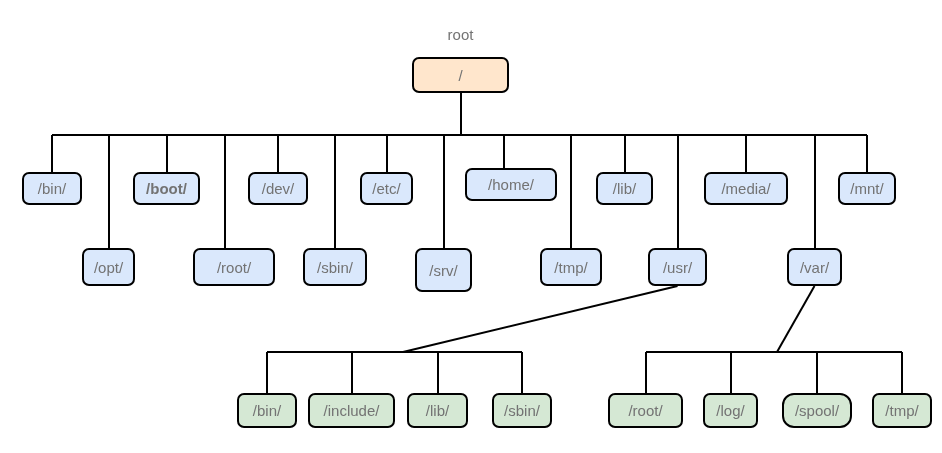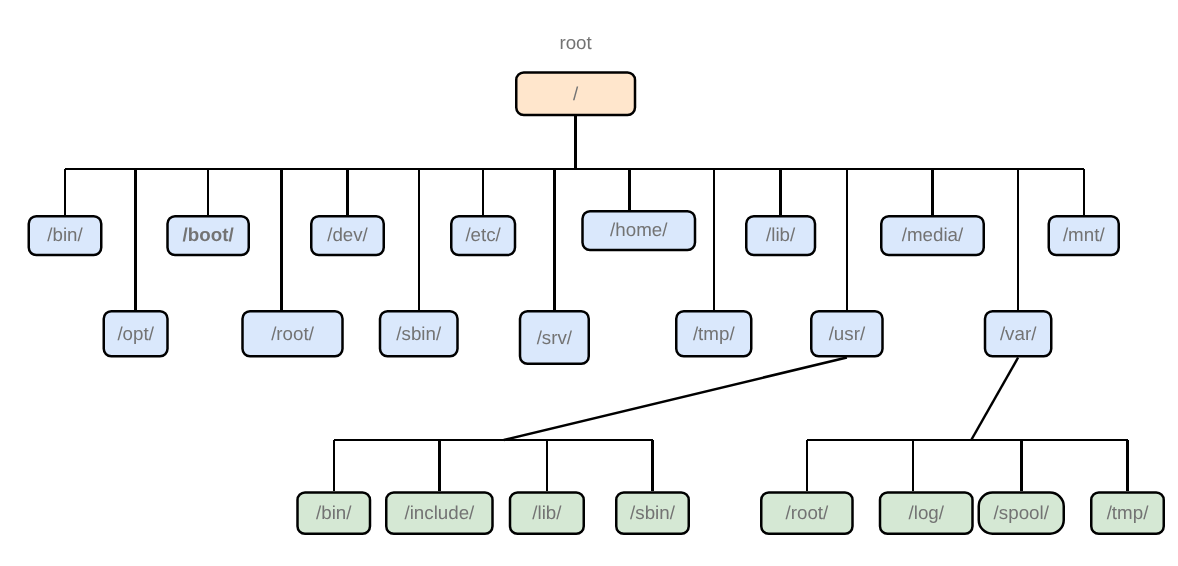--- a/index.html
+++ b/index.html
@@ -101,17 +101,17 @@
   <div class="node dir" style="left:540px; top:248px; width:62px; height:38px;">/tmp/</div>
   <div class="node dir" style="left:648px; top:248px; width:59px; height:38px;">/usr/</div>
   <div class="node dir" style="left:787px; top:248px; width:55px; height:38px;">/var/</div>
 
   <div class="node subdir" style="left:237px; top:393px; width:60px; height:35px;">/bin/</div>
   <div class="node subdir" style="left:308px; top:393px; width:87px; height:35px;">/include/</div>
   <div class="node subdir" style="left:407px; top:393px; width:61px; height:35px;">/lib/</div>
   <div class="node subdir" style="left:492px; top:393px; width:60px; height:35px;">/sbin/</div>
 
   <div class="node subdir" style="left:608px; top:393px; width:75px; height:35px;">/root/</div>
-  <div class="node subdir" style="left:703px; top:393px; width:76px; height:35px;">/log/</div>
+  <div class="node subdir" style="left:703px; top:393px; width:55px; height:35px;">/log/</div>
   <div class="node subdir" style="left:782px; top:393px; width:70px; height:35px;border-radius:12px;">/spool/</div>
   <div class="node subdir" style="left:872px; top:393px; width:60px; height:35px;">/tmp/</div>
 
 </div>
 
 </body></html>

